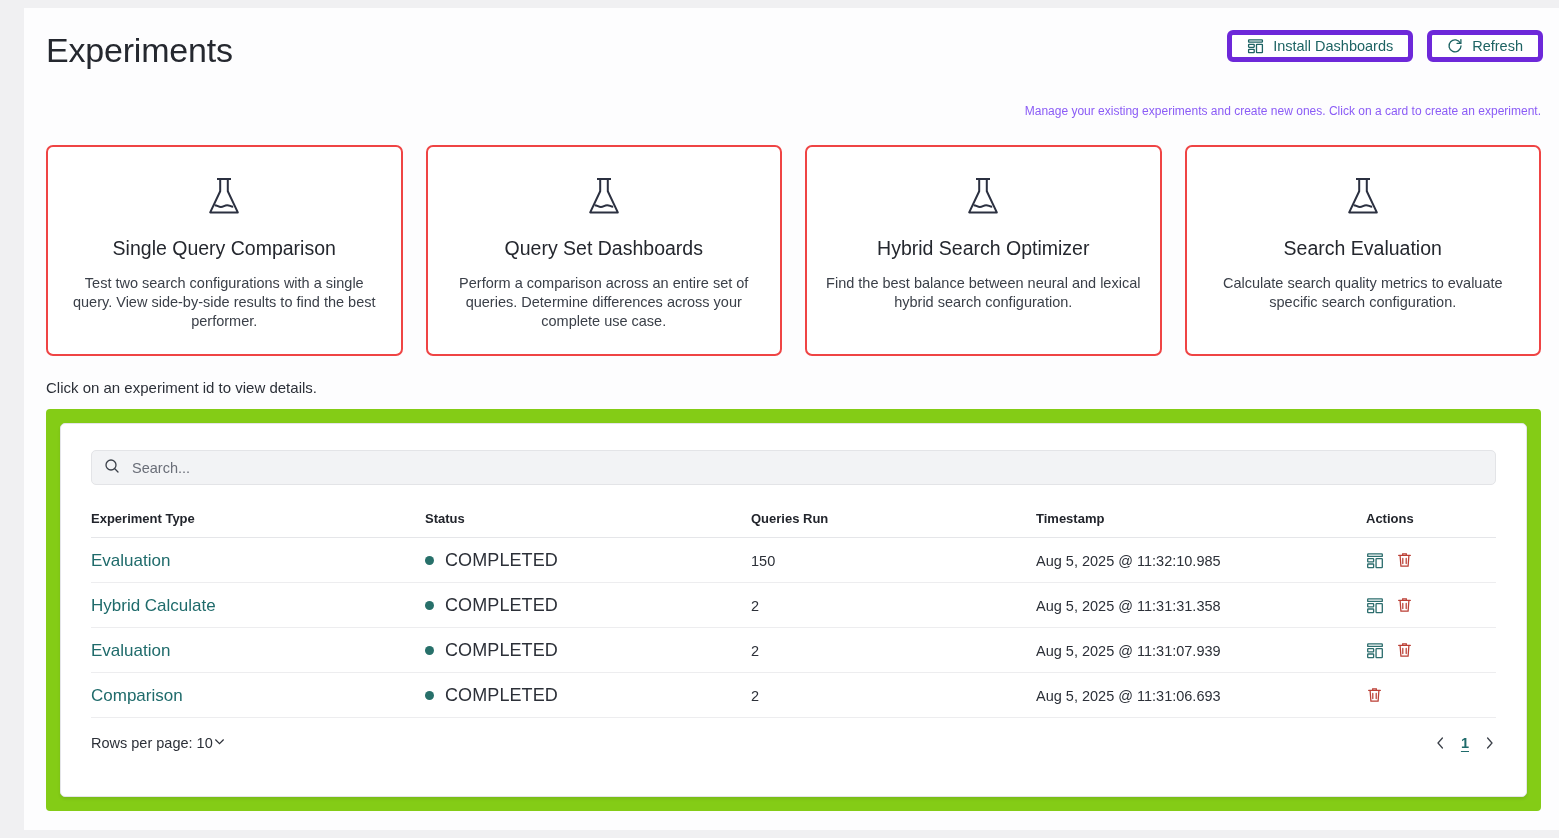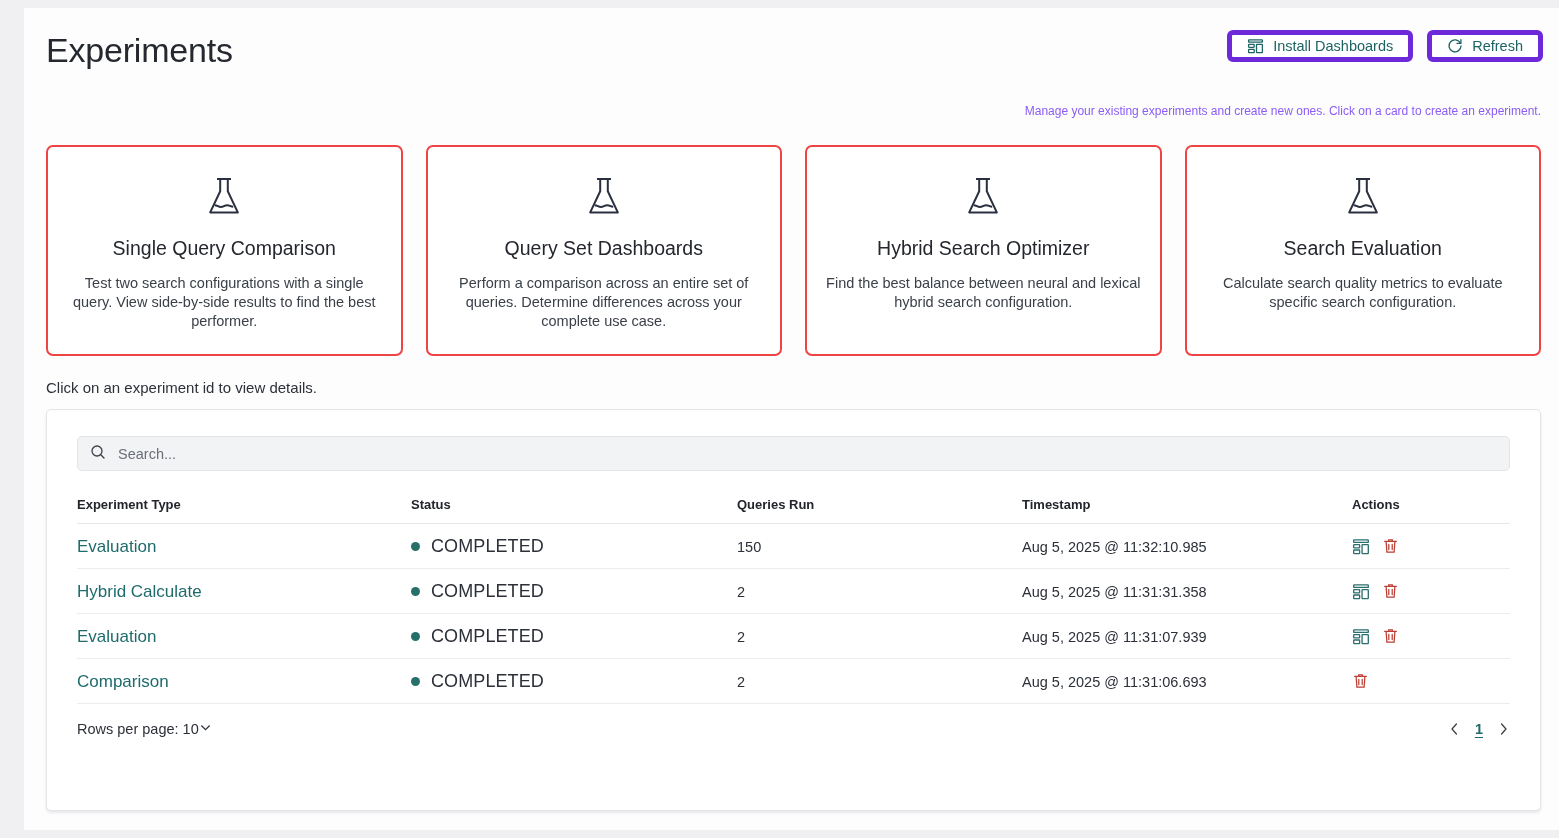--- a/index.html
+++ b/index.html
@@ -108,22 +108,23 @@
   
   .list-hint {
     padding: 21px 22px 0 22px;
     font-size: 15px;
     color: #2c3038;
     line-height: 22px;
   }
 
   .outer-panel {
     margin: 10px 22px 0 22px;
-    background: #bef264;
-    border-radius: 10px;
+    background: #84cc16;
+    border-radius: 4px;
+    padding: 14px;
     height: 402px;
   }
   .inner-card {
     background: #ffffff;
     border: 1px solid #e4e5e8;
     border-radius: 5px;
     box-shadow: 0 2px 3px rgba(30,35,50,0.10);
     height: 100%;
     padding: 26px 30px 0 30px;
   }

